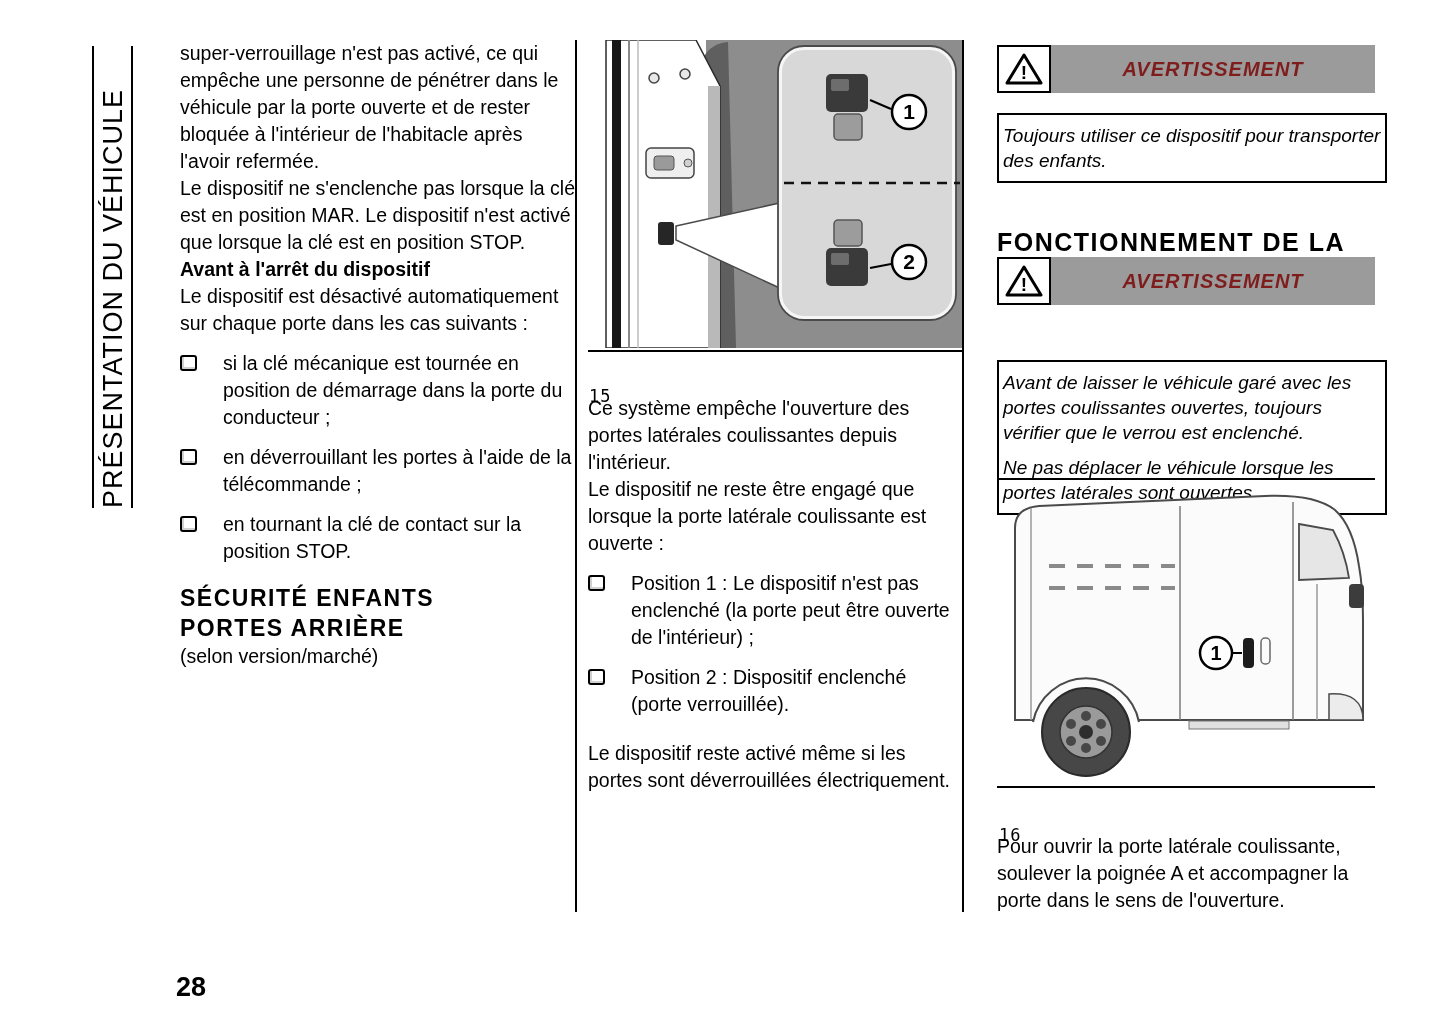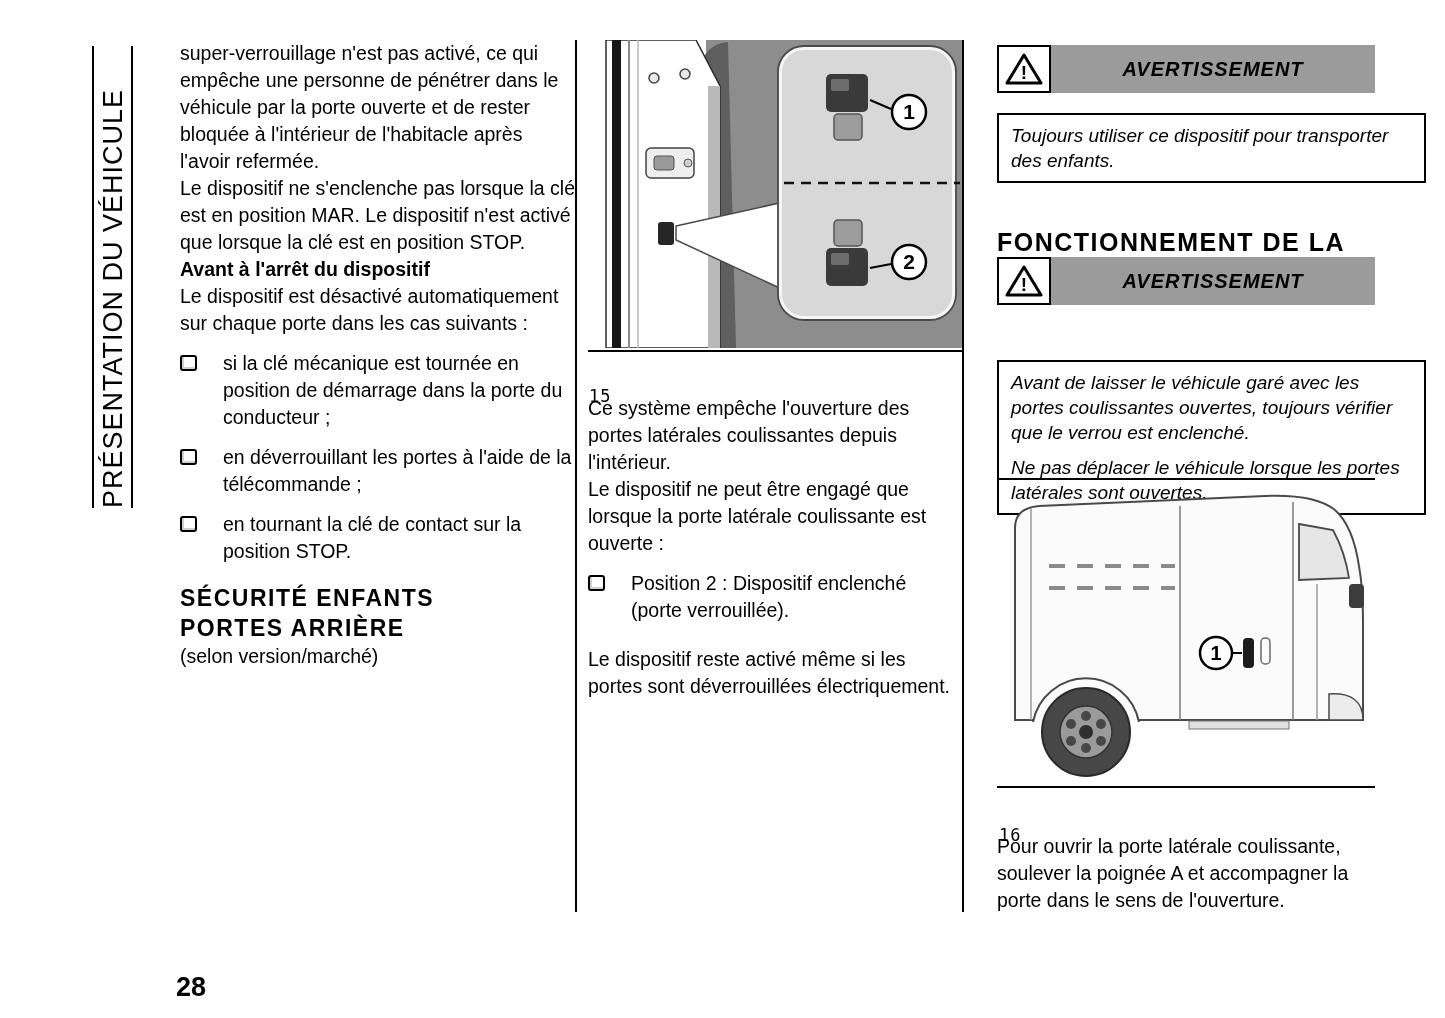--- a/index.html
+++ b/index.html
@@ -33,22 +33,22 @@
   .fig-caption{font-family:"DejaVu Sans Mono", monospace;font-size:17px;letter-spacing:1px;margin-top:32px;}
   .cap15{position:absolute;left:589px;top:354px;}
 
   .col2text{position:absolute;left:588px;top:395px;width:374px;font-size:19.5px;line-height:27px;}
   .col2text p{margin:0;}
   .col2text .para3{margin-top:22px;}
 
   .col3{position:absolute;left:997px;top:45px;width:378px;height:930px;}
   .banner{position:absolute;left:0;width:378px;height:48px;background:#9b9b9b;display:flex;align-items:center;}
   .banner-icon{width:54px;height:48px;background:#fff;border:2.5px solid #000;box-sizing:border-box;display:flex;align-items:center;justify-content:center;flex:none;}
-  .banner-label{flex:1;text-align:center;color:#000000;font-weight:bold;font-style:italic;font-size:20px;letter-spacing:1px;}
-  .warn-box{position:absolute;left:0;width:429px;box-sizing:border-box;border:2px solid #000;padding:8px 12px;font-style:italic;font-size:19px;line-height:25px;}
+  .banner-label{flex:1;text-align:center;color:#7f1d1d;font-weight:bold;font-style:italic;font-size:20px;letter-spacing:1px;}
+  .warn-box{position:absolute;left:0;width:390px;box-sizing:border-box;border:2px solid #000;padding:8px 4px;font-style:italic;font-size:19px;line-height:25px;}
   .warn-box p{margin:0;}
   .warn-box p + p{margin-top:10px;}
   .col3 .h-caps{position:absolute;left:0;top:143px;font-size:25px;line-height:28px;letter-spacing:1.5px;width:378px;margin-top:40px;}
   .fig16{position:absolute;left:0;top:433px;width:378px;height:310px;border-top:2px solid #000;border-bottom:2px solid #000;box-sizing:border-box;}
   .cap16{position:absolute;left:2px;top:748px;}
   .para-final{position:absolute;left:0;top:788px;width:378px;font-size:19.5px;line-height:27px;margin:0;}
 
   .page-number{position:absolute;left:176px;top:972px;font-size:27px;font-weight:bold;}
   svg text{font-family:"Liberation Sans", sans-serif;}
 </style>
@@ -115,21 +115,25 @@
       <text x="321" y="79" text-anchor="middle" font-size="21" font-weight="bold" fill="#000">1</text>
       <line x1="282" y1="228" x2="303" y2="224" stroke="#000" stroke-width="2"></line>
       <circle cx="321" cy="222" r="17" fill="#fff" stroke="#000" stroke-width="2.5"></circle>
       <text x="321" y="229" text-anchor="middle" font-size="21" font-weight="bold" fill="#000">2</text>
     </svg>
   </div>
   <div class="fig-caption cap15 abs">15</div>
 
   <div class="col2text">
     <p>Ce système empêche l'ouverture des portes latérales coulissantes depuis l'intérieur.</p>
-    <p>Le dispositif ne peut être engagé que lorsque la porte latérale coulissante est ouverte :</p>
+    <p>Le dispositif ne reste être engagé que lorsque la porte latérale coulissante est ouverte :</p>
+    <div class="bullet">
+      <span class="bullet-icon"></span>
+      <span>Position 1 : Le dispositif n'est pas enclenché (la porte peut être ouverte de l'intérieur) ;</span>
+    </div>
     <div class="bullet">
       <span class="bullet-icon"></span>
       <span>Position 2 : Dispositif enclenché (porte verrouillée).</span>
     </div>
     <p class="para3">Le dispositif reste activé même si les portes sont déverrouillées électriquement.</p>
   </div>
 
   <div class="col3">
 
     <div class="banner" style="top:0;">

